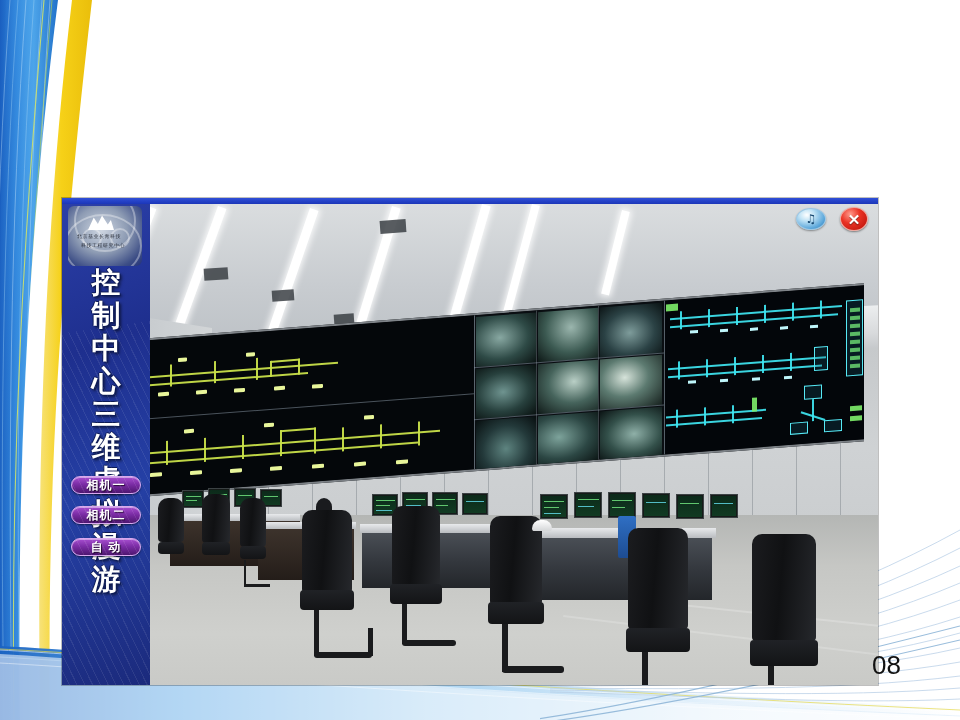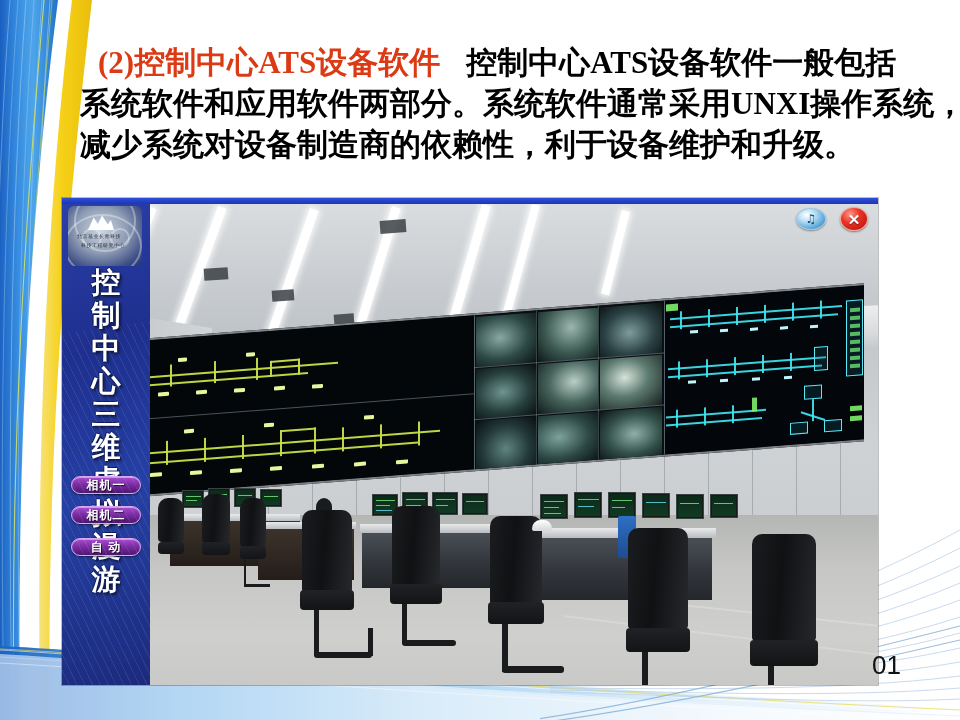--- a/index.html
+++ b/index.html
@@ -319,29 +319,22 @@
         <path d="M10,270 C140,272 300,278 420,268"></path>
         <path d="M10,272 C140,275 300,285 420,279"></path>
       </g>
       <g stroke="#8fb6d8" stroke-width="1.2" fill="none" opacity="0.9">
         <path d="M-10,300 C90,286 240,252 420,206"></path>
         <path d="M-10,304 C90,292 240,262 420,220"></path>
       </g>
     </svg>
   </div>
 
-  <div class="textblock">
-    <div class="line line1">
-      <span class="hl">(2)控制中心ATS设备软件</span><span class="gap"></span><span class="ln-bold">控制中心ATS设备软件一般包括</span>
-    </div>
-    <div class="line ln-bold">系统软件和应用软件两部分。系统软件通常采用UNXI操作系统，</div>
-    <div class="line ln-bold">减少系统对设备制造商的依赖性，利于设备维护和升级。</div>
-  </div>
-
-  <div class="pagenum">01</div>
+
+  <div class="pagenum">08</div>
 
   <div class="shot">
 
     <div class="shot-titlebar"></div>
 
     <div class="room">
 
       <div class="ceiling">
         <div class="ceil-strip" style="left:86px;  top:2px;   width:9px;  height:210px; transform:rotate(21deg);"></div>
         <div class="ceil-strip" style="left:156px; top:2px;   width:9px;  height:200px; transform:rotate(20deg);"></div>

